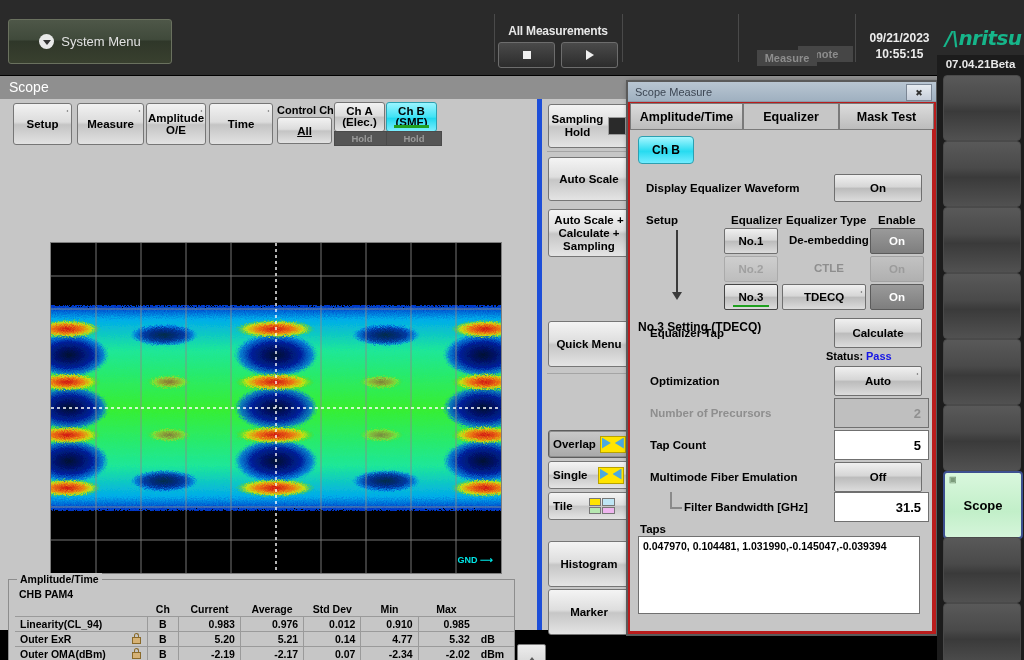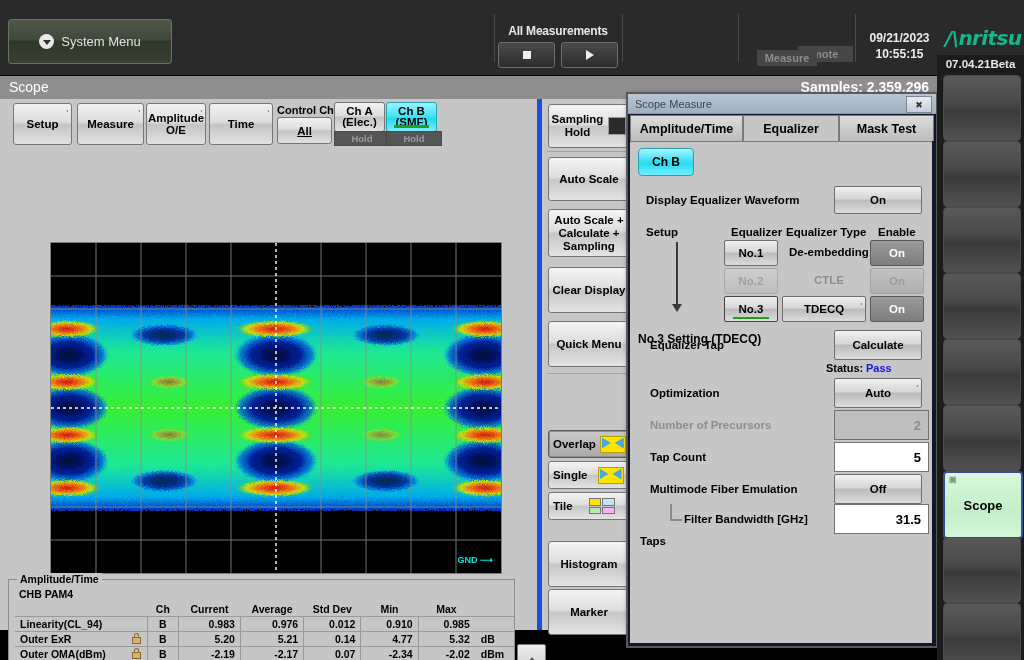--- a/index.html
+++ b/index.html
@@ -101,22 +101,22 @@
   .eyeicon{width:24px;height:15px;background:#ffe400;margin-left:4px;position:relative;border:1px solid #b8a200;}
   .eyeicon::before,.eyeicon::after{content:"";position:absolute;top:1px;width:9px;height:11px;background:#4aa8e0;}
   .eyeicon::before{left:1px;clip-path:polygon(0 0,100% 50%,0 100%,0 0);}
   .eyeicon::after{right:1px;clip-path:polygon(100% 0,100% 100%,0 50%);}
   .tileicon{width:26px;height:16px;margin-left:4px;display:grid;grid-template-columns:1fr 1fr;
      grid-template-rows:1fr 1fr;gap:1px;}
   .tileicon i{display:block;border:1px solid #777;}
   .hr{position:absolute;left:5px;width:81px;height:1px;background:#a4a4a4;}
 
   
-  .dlg{position:absolute;left:626px;top:92px;width:308px;height:552px;
-     background:#0f172a;border:2px solid #5a5a5a;box-shadow:2px 2px 5px rgba(0,0,0,.55);}
+  .dlg{position:absolute;left:626px;top:80px;width:308px;height:552px;
+     background:#b91c1c;border:2px solid #5a5a5a;box-shadow:2px 2px 5px rgba(0,0,0,.55);}
   .dlg-tb{height:19px;background:linear-gradient(180deg,#b9c6d2,#9fb0c0);
      display:flex;align-items:center;padding-left:7px;border-bottom:1px solid #8c9aa8;}
   .dlg-tb .tt{font-size:11px;color:#3c4653;}
   .dlg-x{position:absolute;right:4px;top:2px;width:24px;height:15px;border:1px solid #7b8694;
      background:linear-gradient(180deg,#e7ecf1,#c6ceda);font-size:9px;color:#333;
      display:flex;align-items:center;justify-content:center;cursor:pointer;}
 
   .tabs{position:absolute;left:2px;top:21px;width:304px;height:26px;display:flex;}
   .tab{height:26px;border:1px solid #7a7a7a;border-bottom:none;
      background:linear-gradient(180deg,#dcdcdc,#bcbcbc);
@@ -426,21 +426,20 @@
     <div class="hr" style="top:52px;"></div>
 
     <div class="rb" style="top:58px;height:42px;">Auto Scale</div>
 
     <div class="rb" style="top:110px;height:46px;flex-direction:column;">
       <span>Auto Scale +</span>
       <span>Calculate +</span>
       <span>Sampling</span>
     </div>
 
-    <div class="rb" style="top:168px;height:44px;">Clear Display</div>
     <div class="rb" style="top:222px;height:44px;">Quick Menu</div>
     <div class="hr" style="top:274px;"></div>
 
     <div class="rb sel" style="top:331px;height:26px;justify-content:flex-start;padding-left:4px;">
       <span>Overlap</span>
       <span class="eyeicon"></span>
     </div>
     <div class="rb" style="top:362px;height:26px;justify-content:flex-start;padding-left:4px;">
       <span>Single</span>
       <span class="eyeicon" style="margin-left:10px;"></span>
@@ -524,20 +523,21 @@
       <div class="dfield" style="left:204px;top:300px;width:86px;height:28px;">5</div>
 
       <div class="dlab" style="left:20px;top:341px;">Multimode Fiber Emulation</div>
       <div class="dbtn" style="left:204px;top:332px;width:86px;height:28px;">Off</div>
 
       <div class="elbow" style="left:40px;top:362px;width:10px;height:15px;"></div>
       <div class="dlab" style="left:54px;top:371px;">Filter Bandwidth [GHz]</div>
       <div class="dfield" style="left:204px;top:362px;width:86px;height:28px;">31.5</div>
 
       <div class="dlab" style="left:10px;top:393px;">Taps</div>
+      <div class="taps" style="left:8px;top:406px;width:282px;height:78px;">0.047970, 0.104481, 1.031990,-0.145047,-0.039394</div>
     </div>
   </div>
 
   <div class="side">
     <div class="sver">07.04.21Beta</div>
     <div id="sidebar-slots">
         <div class="sbtn" style="top: 20px;"></div>
         <div class="sbtn" style="top: 86px;"></div>
         <div class="sbtn" style="top: 152px;"></div>
         <div class="sbtn" style="top: 218px;"></div>

